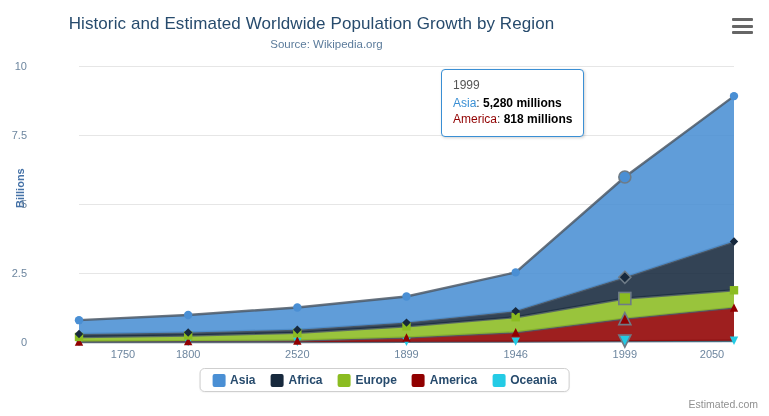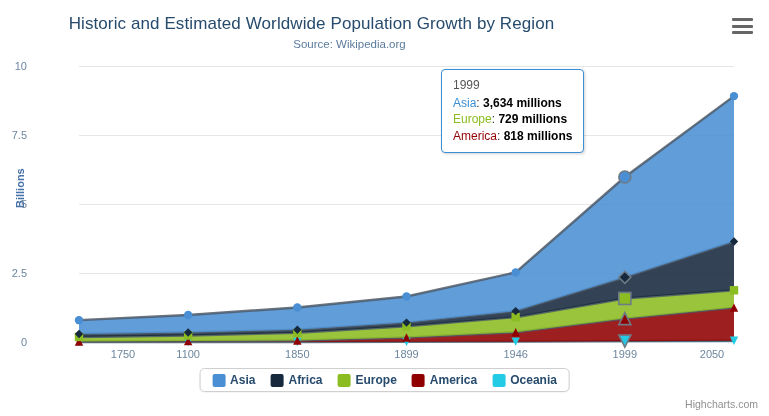--- a/index.html
+++ b/index.html
@@ -5,21 +5,21 @@
   html,body{margin:0;padding:0;background:#ffffff;}
   body{width:769px;height:416px;overflow:hidden;
        font-family:"Liberation Sans","DejaVu Sans",sans-serif;
        -webkit-font-smoothing:antialiased;}
   #chart{position:relative;width:769px;height:416px;background:#fff;}
 
   
   .title{position:absolute;left:0;top:14px;width:623px;text-align:center;
          font-size:17px;color:#274b6d;letter-spacing:.1px;}
   .subtitle{position:absolute;left:0;top:38px;width:653px;text-align:center;
-            font-size:11.5px;color:#5b7b9b;margin-left:23px;}
+            font-size:11.5px;color:#5b7b9b;}
 
   
   .hamburger{position:absolute;right:16px;top:18px;width:21px;height:16px;
              cursor:pointer;display:flex;flex-direction:column;
              justify-content:space-between;}
   .hamburger span{display:block;height:3px;width:21px;background:#666;border-radius:1px;}
 
   
   .plot{position:absolute;left:79px;top:66px;width:655px;height:276px;}
   .gridline{position:absolute;left:0;width:100%;height:1px;background:#e6e6e6;}
@@ -137,33 +137,32 @@
 
   <div id="ylabels">
       <div class="ylab" style="top: 342px;">0</div>
       <div class="ylab" style="top: 273px;">2.5</div>
       <div class="ylab" style="top: 204px;">5</div>
       <div class="ylab" style="top: 135px;">7.5</div>
       <div class="ylab" style="top: 66px;">10</div>
     </div>
   <div id="xlabels">
       <div class="xlab" style="left: 79px; margin-left: 44px;">1750</div>
-      <div class="xlab" style="left: 188.167px;">1100</div>
-      <div class="xlab" style="left: 297.333px;">1850</div>
+      <div class="xlab" style="left: 188.167px;">1800</div>
+      <div class="xlab" style="left: 297.333px;">2520</div>
       <div class="xlab" style="left: 406.5px;">1899</div>
       <div class="xlab" style="left: 515.667px;">1946</div>
       <div class="xlab" style="left: 624.833px;">1999</div>
       <div class="xlab" style="left: 712px;">2050</div>
     </div>
 
   <div class="tooltip">
     <div class="tt-head">1999</div>
     <div id="tt-rows">
-        <div class="tt-row"><span class="tt-name" style="color: rgb(58, 143, 212);">Asia</span><span style="color: rgb(51, 51, 51);">: </span><span class="tt-val">3,634 millions</span></div>
-        <div class="tt-row"><span class="tt-name" style="color: rgb(139, 188, 33);">Europe</span><span style="color: rgb(51, 51, 51);">: </span><span class="tt-val">729 millions</span></div>
+        <div class="tt-row"><span class="tt-name" style="color: rgb(58, 143, 212);">Asia</span><span style="color: rgb(51, 51, 51);">: </span><span class="tt-val">5,280 millions</span></div>
         <div class="tt-row"><span class="tt-name" style="color: rgb(145, 0, 0);">America</span><span style="color: rgb(51, 51, 51);">: </span><span class="tt-val">818 millions</span></div>
       </div>
   </div>
 
   <div class="legend">
     <div class="lg-item">
       <span class="lg-box" style="background: rgb(74, 143, 212);"></span>
       <span class="lg-text">Asia</span>
     </div>
     <div class="lg-item">
@@ -177,14 +176,14 @@
     <div class="lg-item">
       <span class="lg-box" style="background: rgb(145, 0, 0);"></span>
       <span class="lg-text">America</span>
     </div>
     <div class="lg-item">
       <span class="lg-box" style="background: rgb(36, 203, 229);"></span>
       <span class="lg-text">Oceania</span>
     </div>
   </div>
 
-  <div class="credits">Highcharts.com</div>
+  <div class="credits">Estimated.com</div>
 </div>
 
 </body></html>

